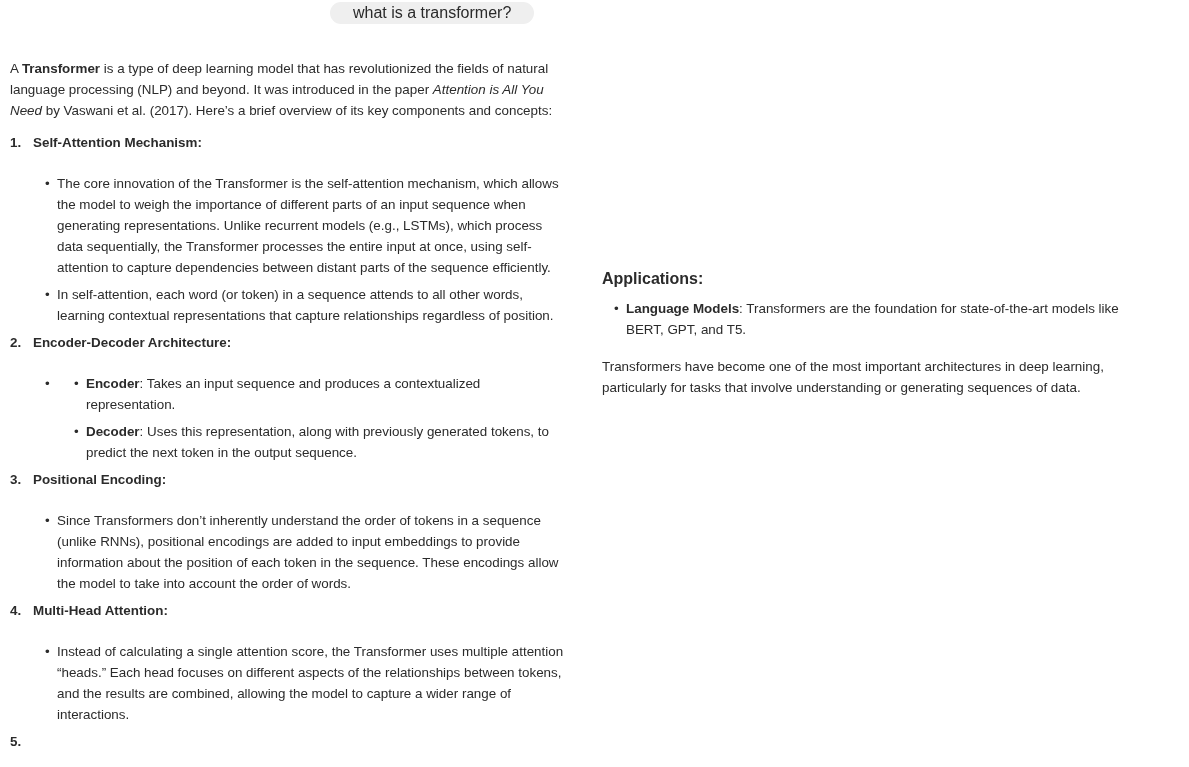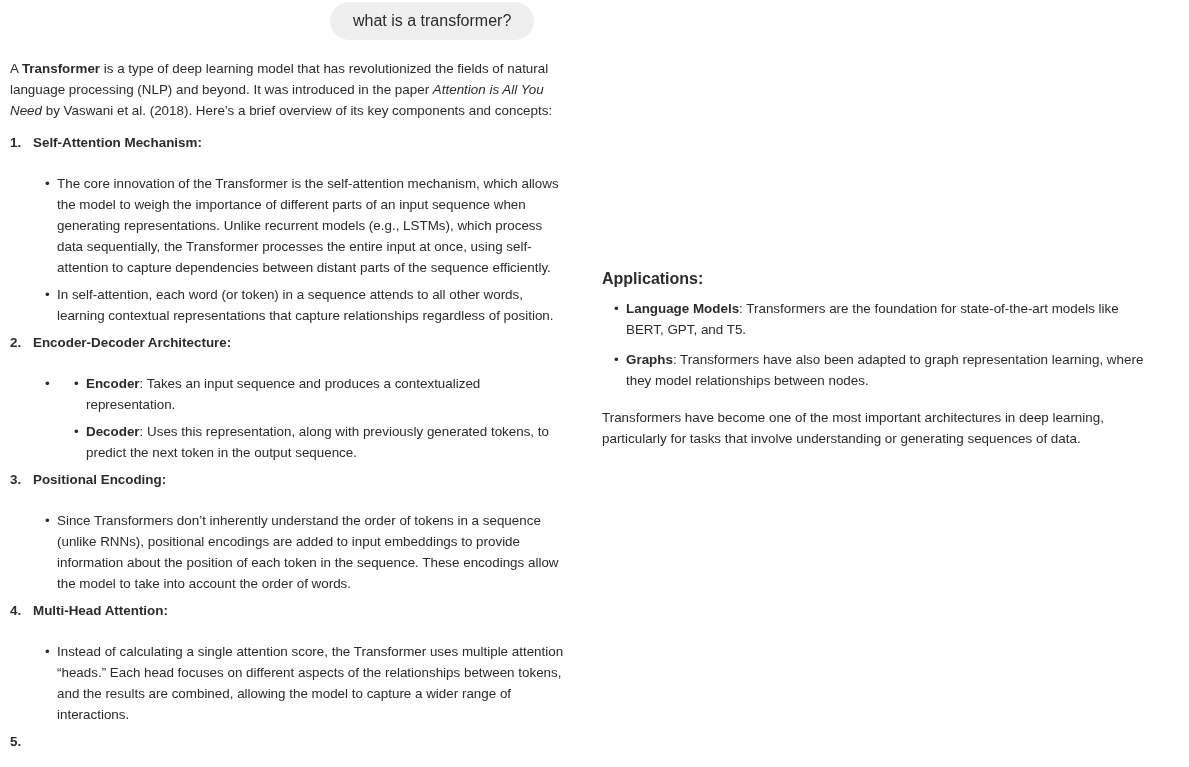--- a/index.html
+++ b/index.html
@@ -18,21 +18,21 @@
   .page {
     position: relative;
     width: 1189px; height: 767px;
     overflow: hidden;
   }
 
   
   .user-bubble {
     position: absolute;
     left: 330px; top: 2px;
-    height: 38px;
+    height: 22px;
     border-radius: 19px;
     background: var(--bubble-bg);
     display: flex; align-items: center;
     padding: 0 23px;
     font-size: 16px;
     color: #2a2a2a;
     white-space: nowrap;
   }
 
   
@@ -119,21 +119,21 @@
 </head>
 <body>
 
 <div class="page">
 
   <div class="user-bubble">
     <span>what is a transformer?</span>
   </div>
 
   <div class="left-col">
-    <p class="intro"><span>A </span><span class="b">Transformer</span><span> is a type of deep learning model that has revolutionized the fields of natural language processing (NLP) and beyond. It was introduced in the paper </span><span class="i">Attention is All You Need</span><span> by Vaswani et al. (2018). Here’s a brief overview of its key components and concepts:</span></p>
+    <p class="intro"><span>A </span><span class="b">Transformer</span><span> is a type of deep learning model that has revolutionized the fields of natural language processing (NLP) and beyond. It was introduced in the paper </span><span class="i">Attention is All You Need</span><span> by Vaswani et al. (2017). Here’s a brief overview of its key components and concepts:</span></p>
 
     <div class="section">
       <div class="sec-head">
         <span class="num">1.</span>
         <span>Self-Attention Mechanism:</span>
       </div>
       <ul class="bullets">
         <li><span><span>The core innovation of the Transformer is the self-attention mechanism, which allows the model to weigh the importance of different parts of an input sequence when generating representations. Unlike recurrent models (e.g., LSTMs), which process data sequentially, the Transformer processes the entire input at once, using self-attention to capture dependencies between distant parts of the sequence efficiently.</span></span></li>
         <li><span><span>In self-attention, each word (or token) in a sequence attends to all other words, learning contextual representations that capture relationships regardless of position.</span></span></li>
       </ul>
@@ -181,18 +181,17 @@
       <ul class="bullets">
         <li><span><span>After the self-attention step, the Transformer applies feed-forward neural networks to the output of the attention layers for further transformation.</span></span></li>
       </ul>
     </div>
   </div>
 
   <div class="right-col">
     <h3 class="apps-heading">Applications:</h3>
     <ul class="apps-bullets">
       <li><span><span class="b">Language Models</span><span>: Transformers are the foundation for state-of-the-art models like BERT, GPT, and T5.</span></span></li>
-      <li><span><span class="b">Graphs</span><span>: Transformers have also been adapted to graph representation learning, where they model relationships between nodes.</span></span></li>
     </ul>
     <p class="closing">Transformers have become one of the most important architectures in deep learning, particularly for tasks that involve understanding or generating sequences of data.</p>
   </div>
 
 </div>
 
 </body></html>

